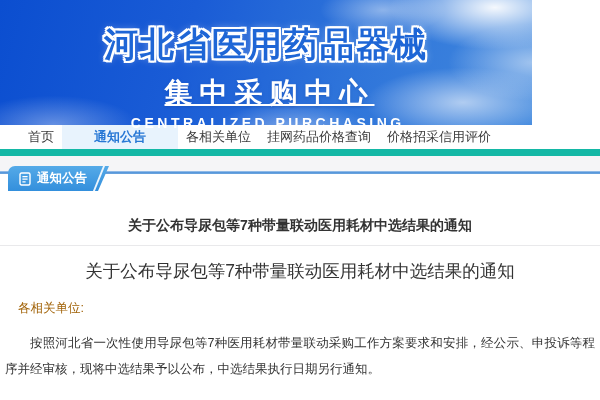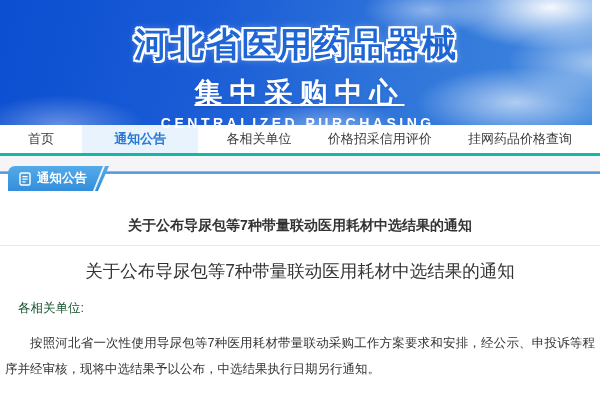--- a/index.html
+++ b/index.html
@@ -6,21 +6,21 @@
   html, body { width: 600px; height: 400px; overflow: hidden; }
   body {
     font-family: "Liberation Sans", "DejaVu Sans", sans-serif;
     background: #ffffff;
     color: #333;
   }
 
   
   .banner {
     position: relative;
-    width: 592px; height: 125px;
+    width: 532px; height: 125px;
     background:
       radial-gradient(ellipse 150px 60px at 93% 6%,  rgba(255,255,255,0.95), rgba(255,255,255,0) 70%),
       radial-gradient(ellipse 90px 35px at 72% 8%,   rgba(255,255,255,0.45), rgba(255,255,255,0) 70%),
       radial-gradient(ellipse 120px 55px at 100% 50%,rgba(255,255,255,0.50), rgba(255,255,255,0) 70%),
       radial-gradient(ellipse 140px 50px at 87% 82%, rgba(255,255,255,0.60), rgba(255,255,255,0) 70%),
       radial-gradient(ellipse 110px 40px at 55% 104%,rgba(255,255,255,0.40), rgba(255,255,255,0) 70%),
       radial-gradient(ellipse 120px 42px at 10% 100%,rgba(255,255,255,0.35), rgba(255,255,255,0) 70%),
       linear-gradient(105deg, #0b4ed0 0%, #1a5cd6 35%, #2e74da 65%, #4289de 100%);
     text-align: center;
   }
@@ -41,23 +41,23 @@
     text-decoration: underline;
   }
   .banner-subtitle-en {
     margin-top: 3px;
     font-size: 14px; font-weight: bold; color: #ffffff;
     letter-spacing: 3.5px; text-indent: 3.5px;
   }
 
   
   .nav {
-    display: flex; align-items: stretch; justify-content: space-between;
+    display: flex; align-items: stretch; justify-content: flex-start;
     height: 31px; padding: 0 20px;
-    background: #ffffff; border-bottom: 3px solid #14b8a6;
+    background: #ffffff; border-bottom: 7px solid #14b8a6;
     font-size: 13px; color: #3c3c3c;
   }
   .nav-item {
     display: flex; align-items: center;
     padding: 0 8px; cursor: pointer; white-space: nowrap;
   }
   .nav-item.active {
     background: #e8f3fd; color: #2878d5; font-weight: bold;
     padding: 0 32px;
   }
@@ -98,21 +98,21 @@
     margin-top: 9px; text-align: center;
     font-size: 10.5px; color: #9a9a9a;
   }
   .divider { margin-top: 10px; border-top: 1px solid #e9e9eb; }
   .article-heading {
     margin-top: 13px; text-align: center;
     font-size: 17.5px; font-weight: 400; color: #333;
   }
   .salutation {
     margin: 17px 0 0 18px;
-    font-size: 12.5px; color: #14532d;
+    font-size: 12.5px; color: #a16207;
   }
   .article-body {
     margin: 13px 5px 0 5px;
     font-size: 12.5px; color: #333;
     line-height: 26px; text-indent: 2em;
     text-align: justify;
   }
 </style>
 </head>
 <body>
@@ -120,22 +120,22 @@
 <div class="banner">
   <div class="banner-title">河北省医用药品器械</div>
   <div class="banner-subtitle">集中采购中心</div>
   <div class="banner-subtitle-en">CENTRALIZED PURCHASING</div>
 </div>
 
 <div class="nav">
   <div class="nav-item">首页</div>
   <div class="nav-item active">通知公告</div>
   <div class="nav-item">各相关单位</div>
+  <div class="nav-item">挂网药品价格查询</div>
   <div class="nav-item">价格招采信用评价</div>
-  <div class="nav-item">挂网药品价格查询</div>
 </div>
 
 <div class="crumb-zone">
   <div class="crumb-strip"></div>
   <div class="crumb-line"></div>
   <div class="crumb-tab">
     <span class="doc-icon">
       <svg width="12" height="14" viewBox="0 0 12 14">
         <rect x="1" y="1" width="10" height="12" rx="1.5" fill="none" stroke="#ffffff" stroke-width="1.4"></rect>
         <line x1="3.4" y1="4.6" x2="8.6" y2="4.6" stroke="#ffffff" stroke-width="1.2"></line>

